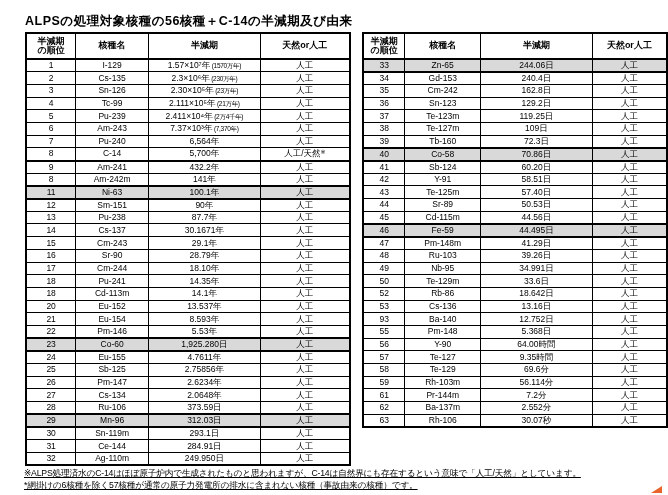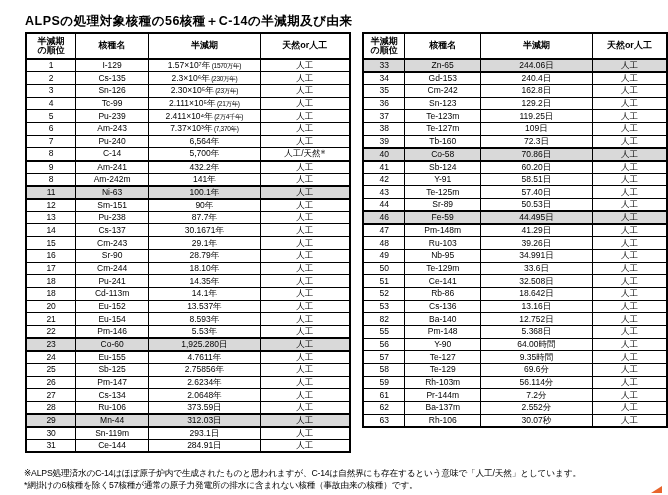--- a/index.html
+++ b/index.html
@@ -53,21 +53,21 @@
   table.right col.c-rank { width: 42px; }
   table.right col.c-nucl { width: 76px; }
   table.right col.c-half { width: 112px; }
   table.right col.c-orig { width: 75px; }
   tr.hl td { background: var(--hl, #d9d9d9); border-top: 2px solid #000; border-bottom: 2px solid #000; }
   tr.tb td { border-bottom: 2px solid #000; }
   .hn { font-size: 6.5px; letter-spacing: -0.3px; }
   sup.mark { font-size: 6px; vertical-align: top; line-height: 1; }
   .footnotes {
     position: absolute; left: 24px; top: 467px; width: 640px;
-    font-size: 8.7px; line-height: 12px; white-space: nowrap; letter-spacing: -0.2px;
+    font-size: 8.7px; line-height: 12px; white-space: nowrap; letter-spacing: -0.2px; text-decoration: underline;
   }
   .corner-mark {
     position: absolute; right: 6px; bottom: 2px;
     width: 0; height: 0;
     border-left: 11px solid transparent;
     border-bottom: 7px solid var(--accent, #e8642c);
   }
 </style>
 </head>
 <body>
@@ -258,34 +258,40 @@
             <td>人工</td>
           </tr>
           <tr>
             <td>28</td>
             <td>Ru-106</td>
             <td><span>373.59日</span></td>
             <td>人工</td>
           </tr>
           <tr class="hl">
             <td>29</td>
-            <td>Mn-44</td>
+            <td>Mn-96</td>
             <td><span>312.03日</span></td>
             <td>人工</td>
           </tr>
           <tr>
             <td>30</td>
             <td>Sn-119m</td>
             <td><span>293.1日</span></td>
             <td>人工</td>
           </tr>
           <tr>
             <td>31</td>
             <td>Ce-144</td>
             <td><span>284.91日</span></td>
+            <td>人工</td>
+          </tr>
+          <tr>
+            <td>32</td>
+            <td>Ag-110m</td>
+            <td><span>249.950日</span></td>
             <td>人工</td>
           </tr>
         </tbody>
     </table>
 
     <table class="right">
       <colgroup>
         <col class="c-rank">
           <col class="c-nucl">
           <col class="c-half">
@@ -366,20 +372,26 @@
             <td>Te-125m</td>
             <td><span>57.40日</span></td>
             <td>人工</td>
           </tr>
           <tr>
             <td>44</td>
             <td>Sr-89</td>
             <td><span>50.53日</span></td>
             <td>人工</td>
           </tr>
+          <tr>
+            <td>45</td>
+            <td>Cd-115m</td>
+            <td><span>44.56日</span></td>
+            <td>人工</td>
+          </tr>
           <tr class="hl">
             <td>46</td>
             <td>Fe-59</td>
             <td><span>44.495日</span></td>
             <td>人工</td>
           </tr>
           <tr>
             <td>47</td>
             <td>Pm-148m</td>
             <td><span>41.29日</span></td>
@@ -397,39 +409,33 @@
             <td><span>34.991日</span></td>
             <td>人工</td>
           </tr>
           <tr>
             <td>50</td>
             <td>Te-129m</td>
             <td><span>33.6日</span></td>
             <td>人工</td>
           </tr>
           <tr>
-            <td>51</td>
-            <td>Ce-141</td>
-            <td><span>32.508日</span></td>
-            <td>人工</td>
-          </tr>
-          <tr>
             <td>52</td>
             <td>Rb-86</td>
             <td><span>18.642日</span></td>
             <td>人工</td>
           </tr>
           <tr>
             <td>53</td>
             <td>Cs-136</td>
             <td><span>13.16日</span></td>
             <td>人工</td>
           </tr>
           <tr>
-            <td>82</td>
+            <td>93</td>
             <td>Ba-140</td>
             <td><span>12.752日</span></td>
             <td>人工</td>
           </tr>
           <tr>
             <td>55</td>
             <td>Pm-148</td>
             <td><span>5.368日</span></td>
             <td>人工</td>
           </tr>

